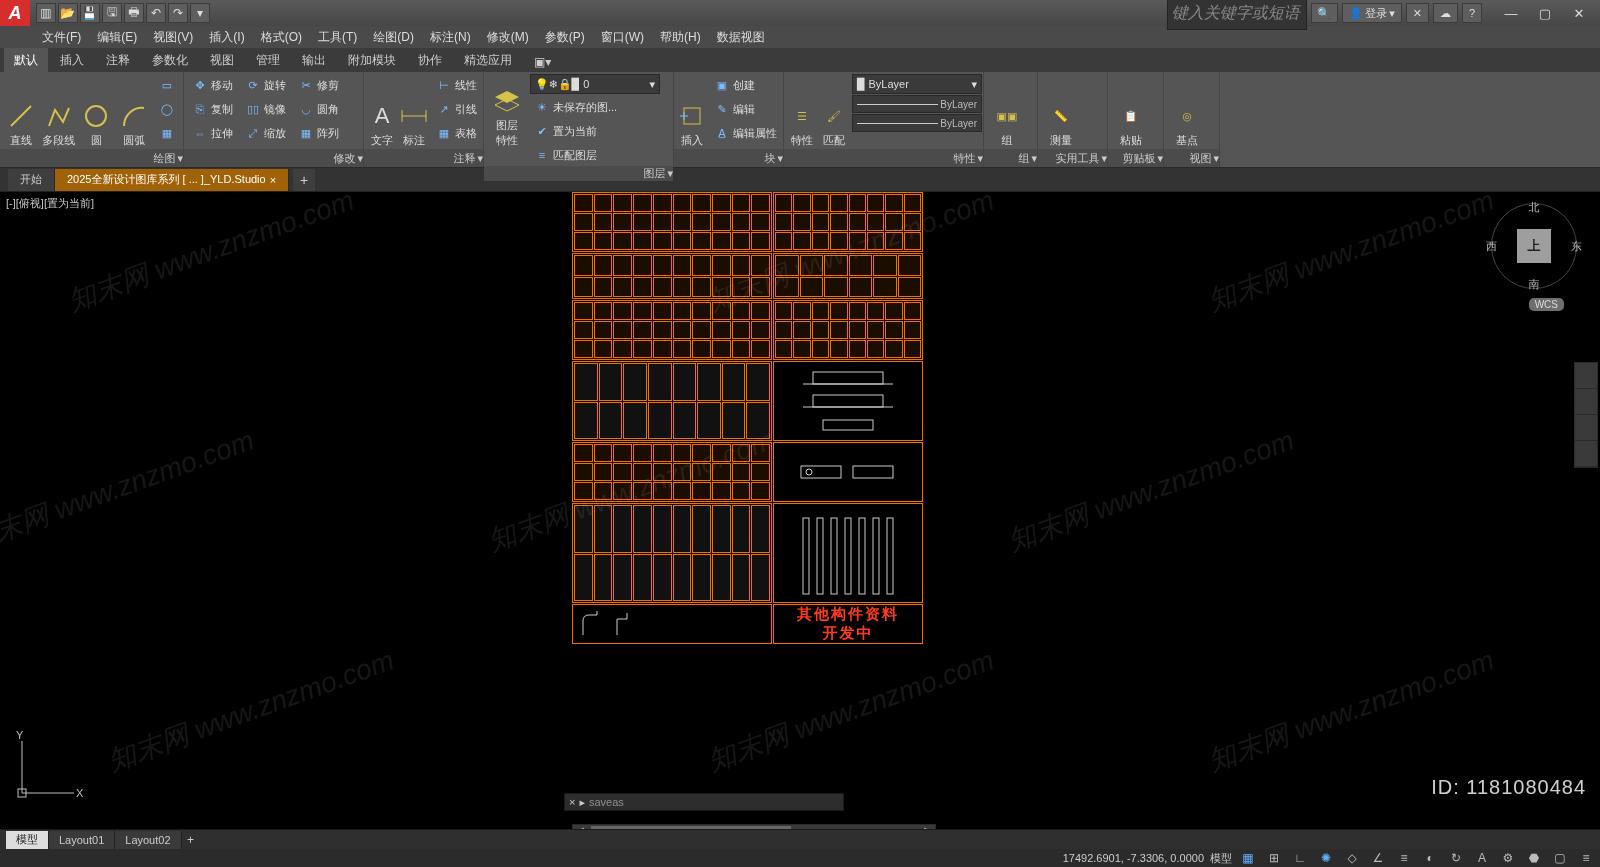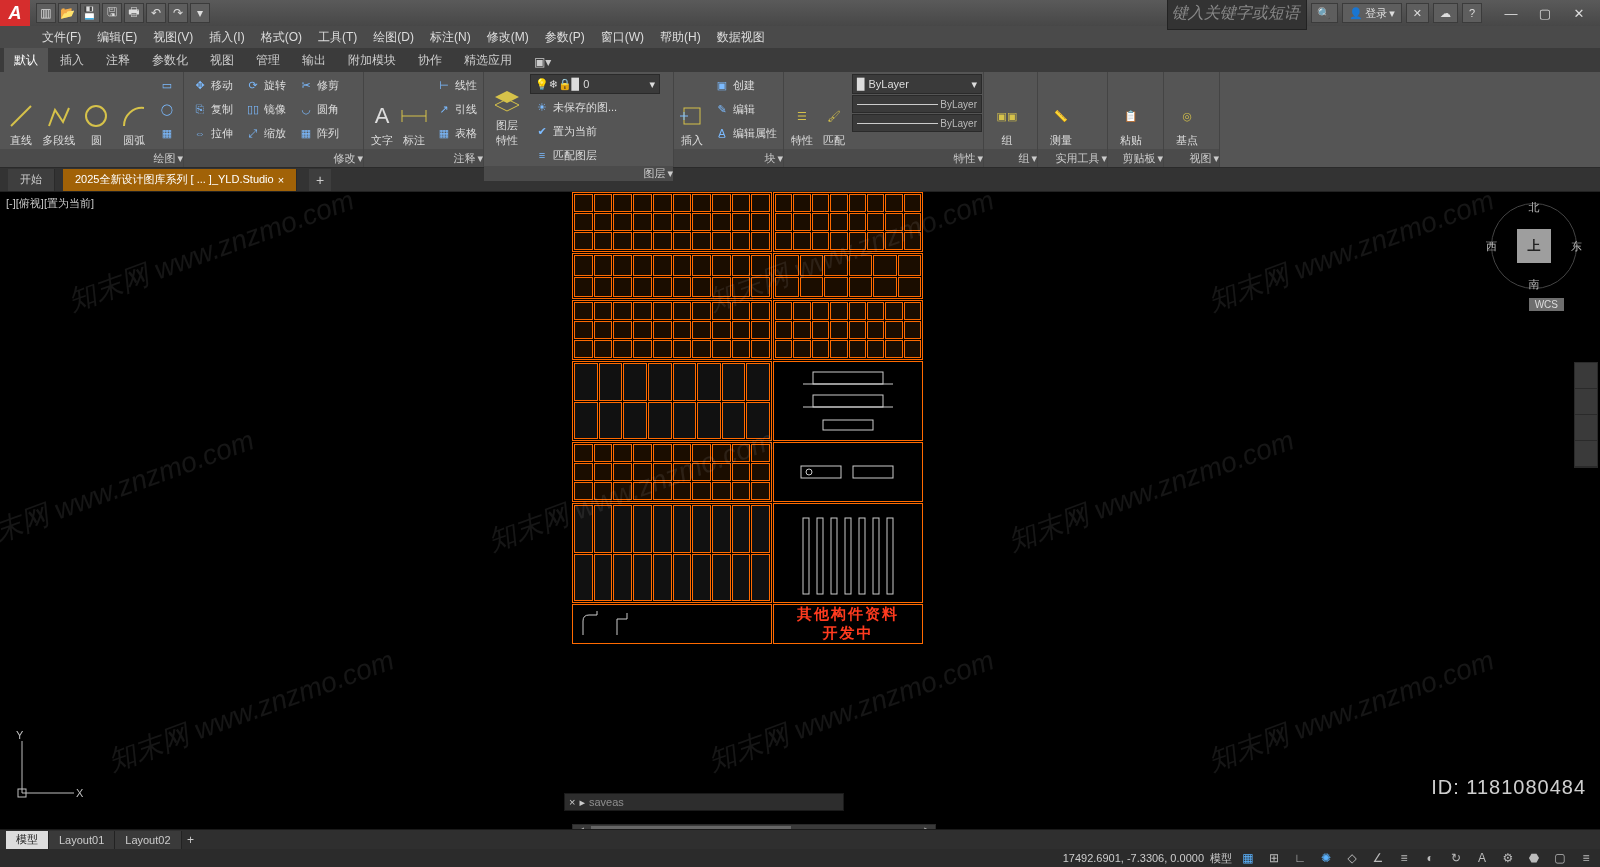--- a/index.html
+++ b/index.html
@@ -129,21 +129,21 @@
     display:flex; align-items:center; padding:0 4px;
     font-size:10px; color:#bbb; margin-top:1px;
   }
   .line-preview { flex:1; height:1px; background:#ccc; }
   
   .file-tabs {
     height:24px;
     background:#333;
     display:flex; align-items:center;
     padding-left:8px;
-    gap:8px;
+    gap:0;
     border-bottom:1px solid #222;
   }
   .file-tab {
     height:22px; padding:0 12px;
     background:#3e3e3e; color:#ccc; font-size:11px;
     display:flex; align-items:center; gap:4px;
     border-right:1px solid #2a2a2a;
   }
   .file-tab.active { background:#a16207; color:#fff; }
   .file-tab-add {
@@ -176,21 +176,21 @@
     display:flex; align-items:center; justify-content:center;
     color:#222; font-size:13px; font-weight:bold;
   }
   .vc-dir { position:absolute; color:#bbb; font-size:11px; }
   .vc-n { top:-4px; left:50%; transform:translateX(-50%); }
   .vc-s { bottom:-4px; left:50%; transform:translateX(-50%); }
   .vc-e { right:-6px; top:50%; transform:translateY(-50%); }
   .vc-w { left:-6px; top:50%; transform:translateY(-50%); }
   .wcs-tag {
     position:absolute; top:106px; right:36px;
-    background:#6e6e6e; color:#ddd; font-size:10px; padding:1px 6px; border-radius:0;
+    background:#6e6e6e; color:#ddd; font-size:10px; padding:1px 6px; border-radius:5px;
   }
   .navbar-right {
     position:absolute; top:170px; right:2px;
     width:24px; background:#3a3a3a; border:1px solid #2a2a2a;
     display:flex; flex-direction:column;
   }
   .navbar-right div { height:26px; border-bottom:1px solid #2a2a2a; }
   .ucs-icon {
     position:absolute; bottom:30px; left:14px;
     width:70px; height:70px;

